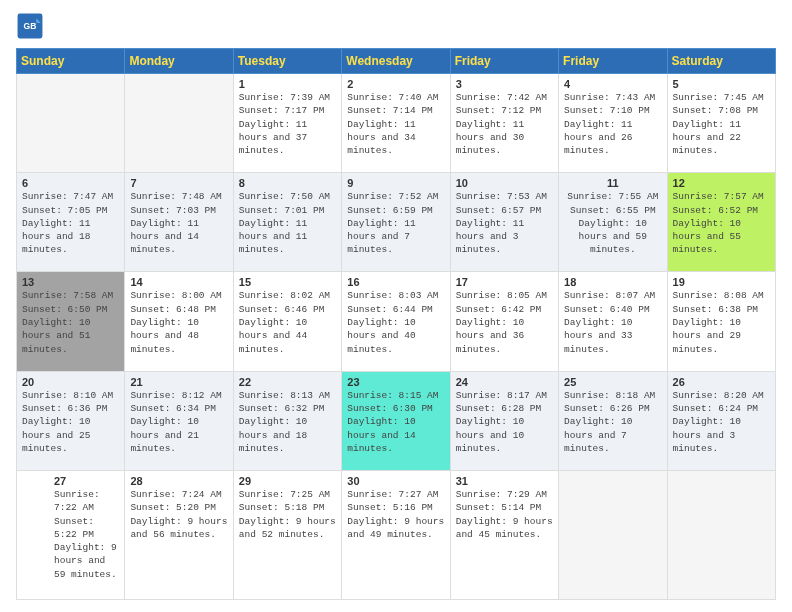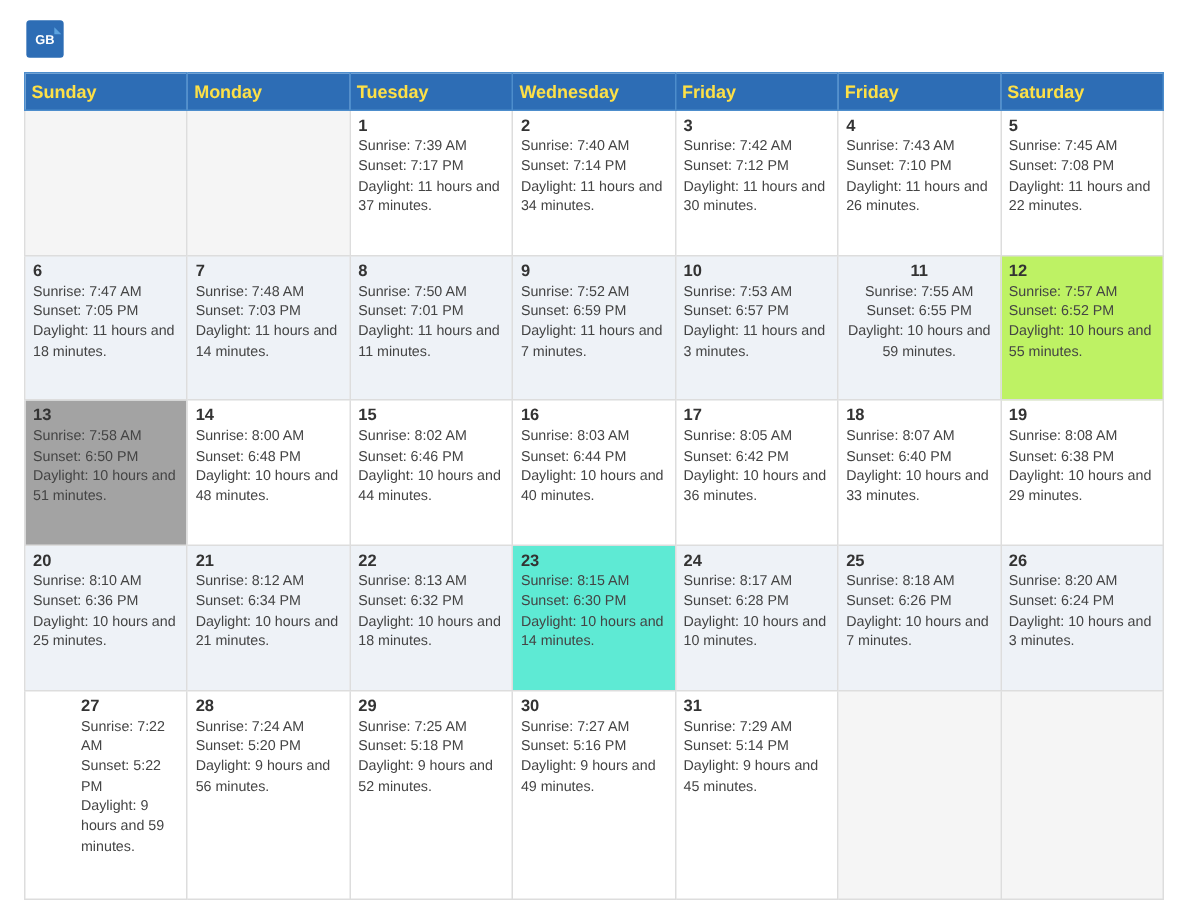--- a/index.html
+++ b/index.html
@@ -83,20 +83,21 @@
     .day-num {
       font-size: 11px;
       font-weight: bold;
       display: block;
       margin-bottom: 1px;
     }
     .day-info {
       font-size: 9.5px;
       color: #444;
       line-height: 1.4;
+      font-family: Liberation Mono, monospace;
     }
     .empty-cell {
       background: #f5f5f5 !important;
     }
     .calendar tbody tr:nth-child(odd) td {
       background: #fff;
     }
     .calendar tbody tr:nth-child(even) td {
       background: #f0f4f8;
     }

